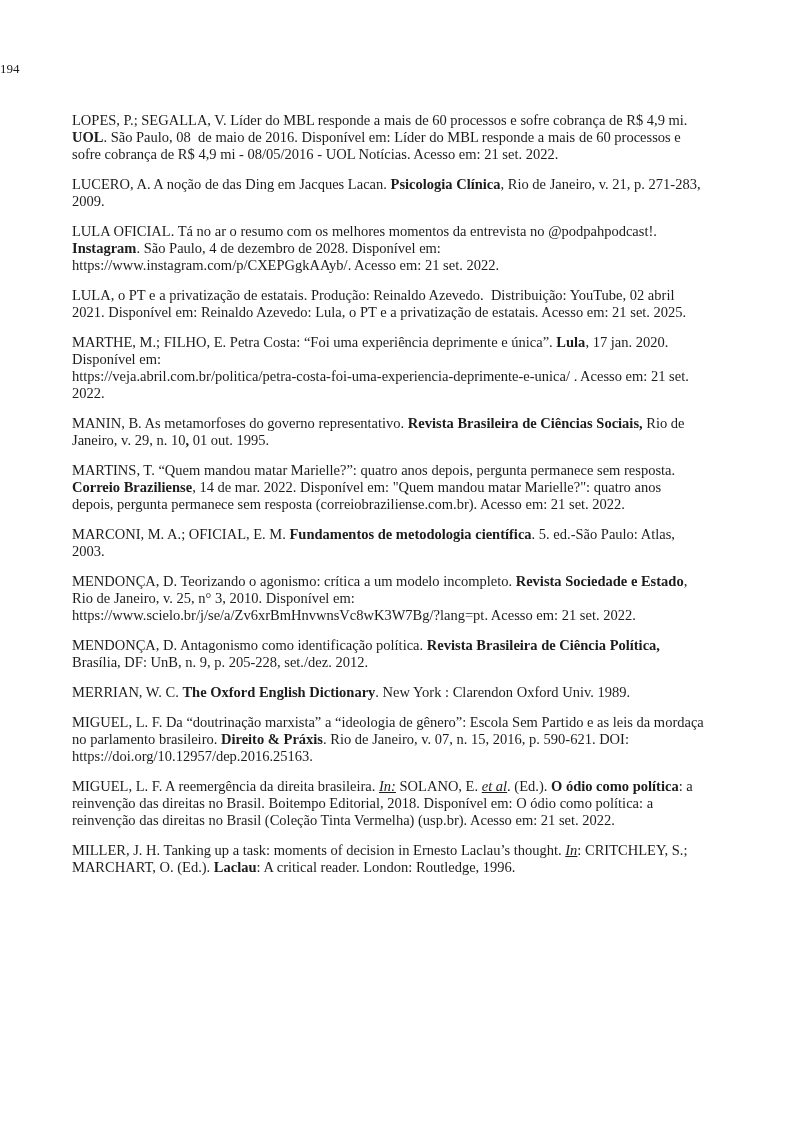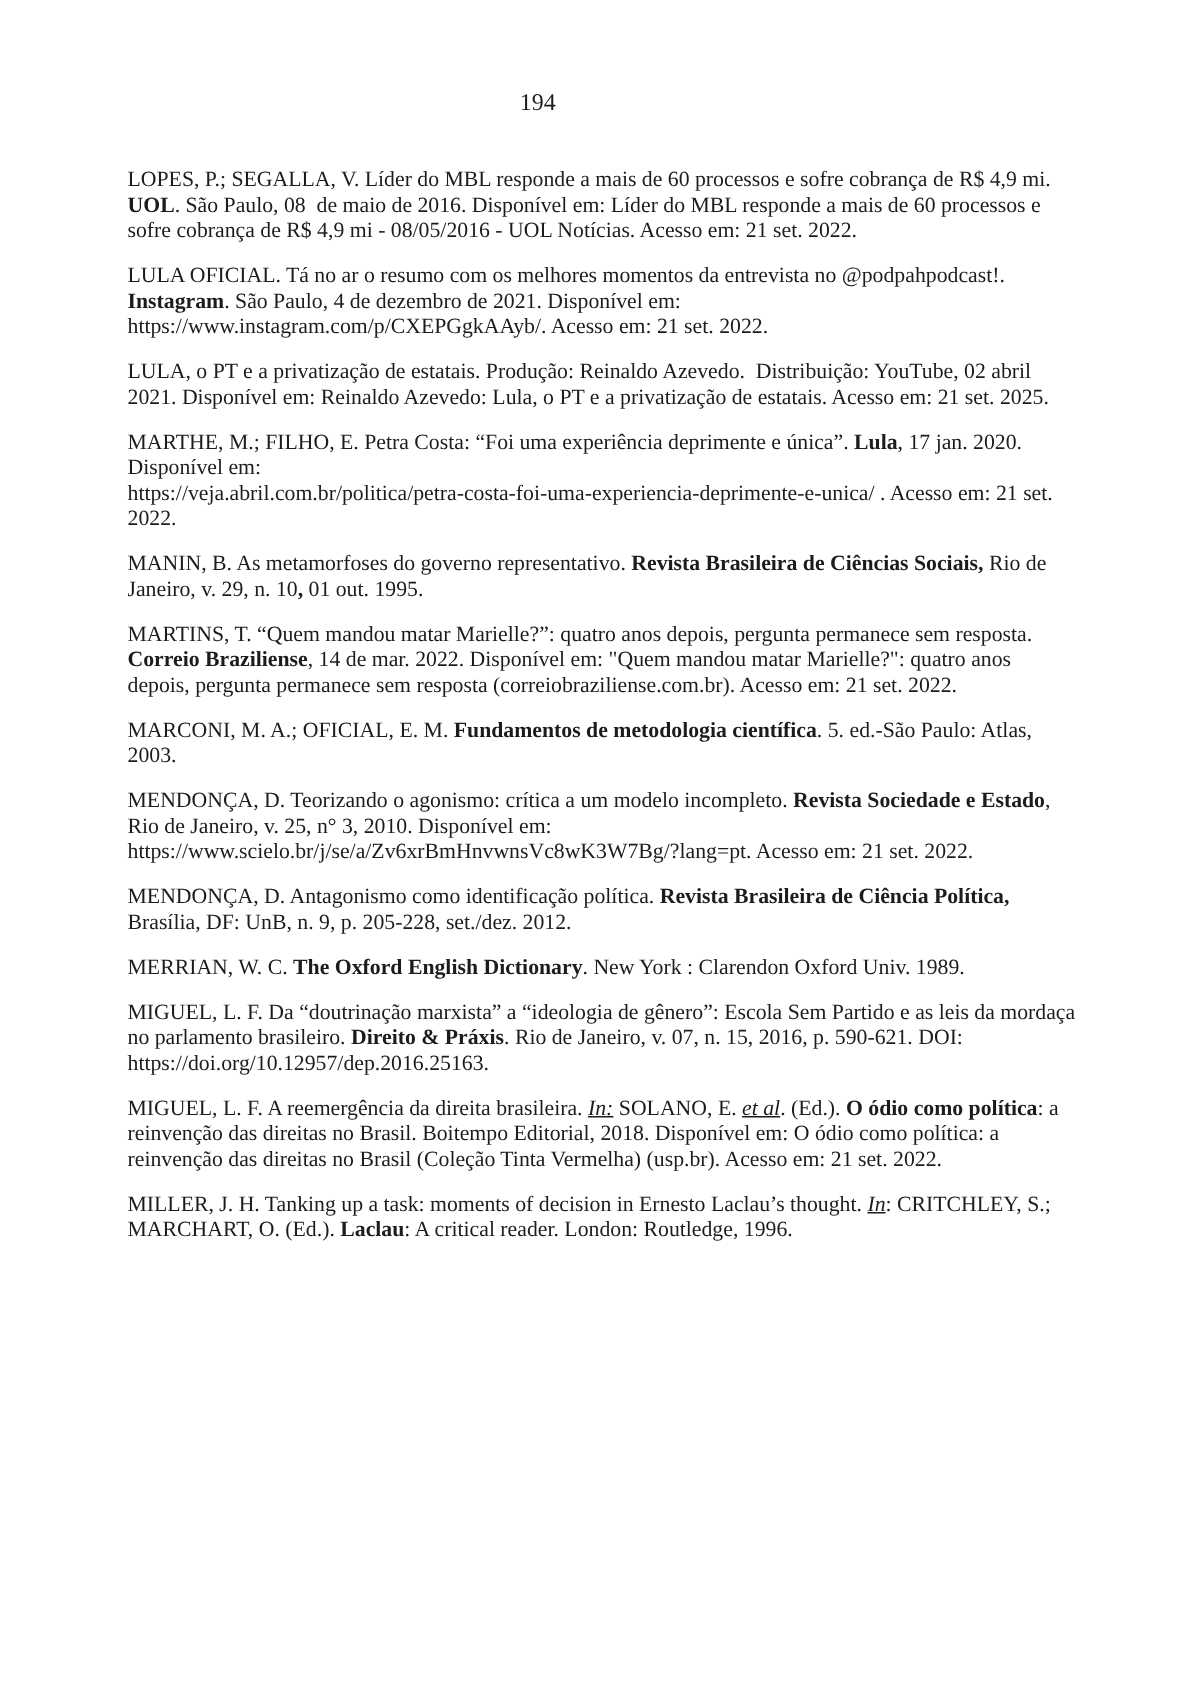--- a/index.html
+++ b/index.html
@@ -10,48 +10,49 @@
     background: #ffffff;
     font-family: "Liberation Serif", "DejaVu Serif", serif;
     color: #1c1c1c;
     overflow: hidden;
   }
   .page-number {
     position: absolute;
     top: 61px;
     left: 0;
     width: 717px;
-    text-align: center;
-    font-size: 16px;
+    text-align: left;
+    font-size: 13px;
     line-height: 16px;
   }
   .refs {
     position: absolute;
-    left: 85px;
+    left: 72px;
     top: 112px;
     width: 632px;
   }
   .ref {
     margin: 0 0 13px 0;
     font-size: 14.5px;
     line-height: 17px;
     white-space: pre-wrap;
     text-align: left;
   }
   .bold { font-weight: bold; }
   .italic { font-style: italic; text-decoration: underline; }
 </style>
 </head>
 <body>
 
 <div class="page">
   <div class="page-number">194</div>
   <div class="refs">
       <p class="ref"><span class="">LOPES, P.; SEGALLA, V. Líder do MBL responde a mais de 60 processos e sofre cobrança de R$ 4,9 mi. </span><span class="bold">UOL</span><span class="">. São Paulo, 08  de maio de 2016. Disponível em: Líder do MBL responde a mais de 60 processos e sofre cobrança de R$ 4,9 mi - 08/05/2016 - UOL Notícias. Acesso em: 21 set. 2022.</span></p>
-      <p class="ref"><span class="">LULA OFICIAL. Tá no ar o resumo com os melhores momentos da entrevista no @podpahpodcast!. </span><span class="bold">Instagram</span><span class="">. São Paulo, 4 de dezembro de 2021. Disponível em: https://www.instagram.com/p/CXEPGgkAAyb/. Acesso em: 21 set. 2022.</span></p>
+      <p class="ref"><span class="">LUCERO, A. A noção de das Ding em Jacques Lacan. </span><span class="bold">Psicologia Clínica</span><span class="">, Rio de Janeiro, v. 21, p. 271-283, 2009.</span></p>
+      <p class="ref"><span class="">LULA OFICIAL. Tá no ar o resumo com os melhores momentos da entrevista no @podpahpodcast!. </span><span class="bold">Instagram</span><span class="">. São Paulo, 4 de dezembro de 2028. Disponível em: https://www.instagram.com/p/CXEPGgkAAyb/. Acesso em: 21 set. 2022.</span></p>
       <p class="ref"><span class="">LULA, o PT e a privatização de estatais. Produção: Reinaldo Azevedo.  Distribuição: YouTube, 02 abril 2021. Disponível em: Reinaldo Azevedo: Lula, o PT e a privatização de estatais. Acesso em: 21 set. 2025.</span></p>
       <p class="ref"><span class="">MARTHE, M.; FILHO, E. Petra Costa: “Foi uma experiência deprimente e única”. </span><span class="bold">Lula</span><span class="">, 17 jan. 2020. Disponível em:
 https://veja.abril.com.br/politica/petra-costa-foi-uma-experiencia-deprimente-e-unica/ . Acesso em: 21 set. 2022.</span></p>
       <p class="ref"><span class="">MANIN, B. As metamorfoses do governo representativo. </span><span class="bold">Revista Brasileira de Ciências Sociais,</span><span class=""> Rio de Janeiro, v. 29, n. 10</span><span class="bold">,</span><span class=""> 01 out. 1995.</span></p>
       <p class="ref"><span class="">MARTINS, T. “Quem mandou matar Marielle?”: quatro anos depois, pergunta permanece sem resposta. </span><span class="bold">Correio Braziliense</span><span class="">, 14 de mar. 2022. Disponível em: "Quem mandou matar Marielle?": quatro anos depois, pergunta permanece sem resposta (correiobraziliense.com.br). Acesso em: 21 set. 2022.</span></p>
       <p class="ref"><span class="">MARCONI, M. A.; OFICIAL, E. M. </span><span class="bold">Fundamentos de metodologia científica</span><span class="">. 5. ed.-São Paulo: Atlas, 2003.</span></p>
       <p class="ref"><span class="">MENDONÇA, D. Teorizando o agonismo: crítica a um modelo incompleto. </span><span class="bold">Revista Sociedade e Estado</span><span class="">, Rio de Janeiro, v. 25, n° 3, 2010. Disponível em: https://www.scielo.br/j/se/a/Zv6xrBmHnvwnsVc8wK3W7Bg/?lang=pt. Acesso em: 21 set. 2022.</span></p>
       <p class="ref"><span class="">MENDONÇA, D. Antagonismo como identificação política. </span><span class="bold">Revista Brasileira de Ciência Política,</span><span class=""> Brasília, DF: UnB, n. 9, p. 205-228, set./dez. 2012.</span></p>
       <p class="ref"><span class="">MERRIAN, W. C. </span><span class="bold">The Oxford English Dictionary</span><span class="">. New York : Clarendon Oxford Univ. 1989.</span></p>
       <p class="ref"><span class="">MIGUEL, L. F. Da “doutrinação marxista” a “ideologia de gênero”: Escola Sem Partido e as leis da mordaça no parlamento brasileiro. </span><span class="bold">Direito &amp; Práxis</span><span class="">. Rio de Janeiro, v. 07, n. 15, 2016, p. 590-621. DOI: https://doi.org/10.12957/dep.2016.25163.</span></p>

